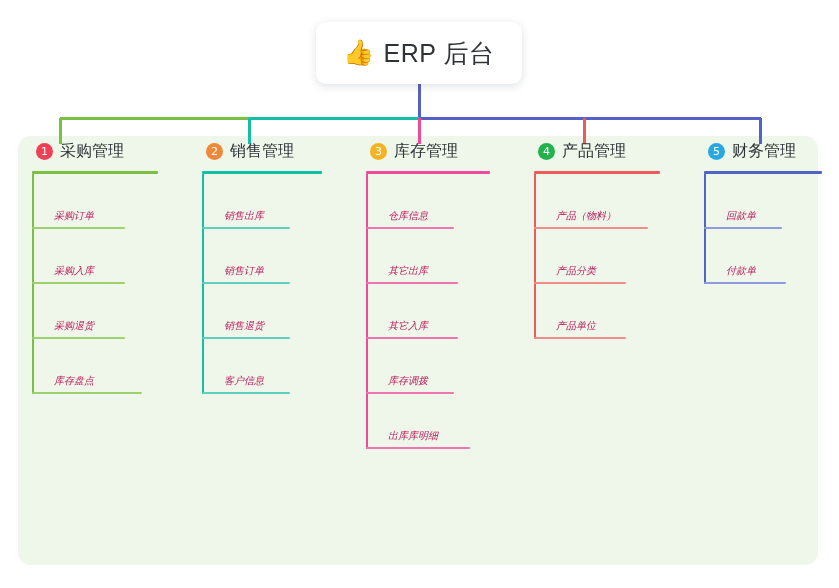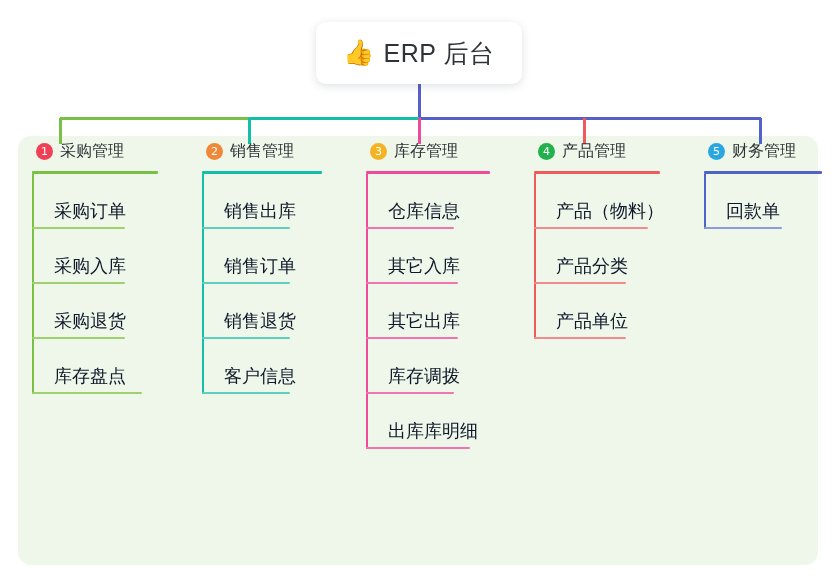--- a/index.html
+++ b/index.html
@@ -112,24 +112,25 @@
   .child {
     position: relative;
     height: 55px;
     box-sizing: border-box;
     display: flex;
     align-items: flex-end;
     padding-left: 36px;
     padding-bottom: 4px;
   }
   .child-label {
-    font-size: 18px;
-    color: #0f172a;
+    font-size: 10px;
+    color: #be185d;
     white-space: nowrap;
     padding-bottom: 2px;
+    font-style: italic;
   }
   .child-rule {
     position: absolute;
     left: 14px;
     bottom: 0;
     height: 2px;
     border-radius: 1px;
   }
 </style>
 </head>
@@ -218,28 +219,28 @@
         <span class="head-label">库存管理</span>
       </div>
       <div class="head-rule" style="background: rgb(239, 74, 155); width: 124px; margin-left: 14px;"></div>
       <div class="children">
         <div class="spine" style="background: rgb(239, 74, 155);"></div>
         <div class="child">
           <span class="child-label">仓库信息</span>
           <div class="child-rule" style="background: rgb(239, 116, 176); width: 88px;"></div>
         </div>
         <div class="child">
+          <span class="child-label">其它出库</span>
+          <div class="child-rule" style="background: rgb(239, 116, 176); width: 92px;"></div>
+        </div>
+        <div class="child">
           <span class="child-label">其它入库</span>
           <div class="child-rule" style="background: rgb(239, 116, 176); width: 92px;"></div>
         </div>
         <div class="child">
-          <span class="child-label">其它出库</span>
-          <div class="child-rule" style="background: rgb(239, 116, 176); width: 92px;"></div>
-        </div>
-        <div class="child">
           <span class="child-label">库存调拨</span>
           <div class="child-rule" style="background: rgb(239, 116, 176); width: 88px;"></div>
         </div>
         <div class="child">
           <span class="child-label">出库库明细</span>
           <div class="child-rule" style="background: rgb(239, 116, 176); width: 104px;"></div>
         </div>
       </div>
     </div>
     <div class="col" style="left: 520px; width: 160px;">
@@ -269,15 +270,19 @@
         <span class="badge" style="background: rgb(42, 167, 224);">5</span>
         <span class="head-label">财务管理</span>
       </div>
       <div class="head-rule" style="background: rgb(79, 99, 200); width: 118px; margin-left: 14px;"></div>
       <div class="children">
         <div class="spine" style="background: rgb(79, 99, 200);"></div>
         <div class="child">
           <span class="child-label">回款单</span>
           <div class="child-rule" style="background: rgb(140, 155, 221); width: 78px;"></div>
         </div>
+        <div class="child">
+          <span class="child-label">付款单</span>
+          <div class="child-rule" style="background: rgb(140, 155, 221); width: 82px;"></div>
+        </div>
       </div>
     </div>
   </div>
 
 </body></html>

